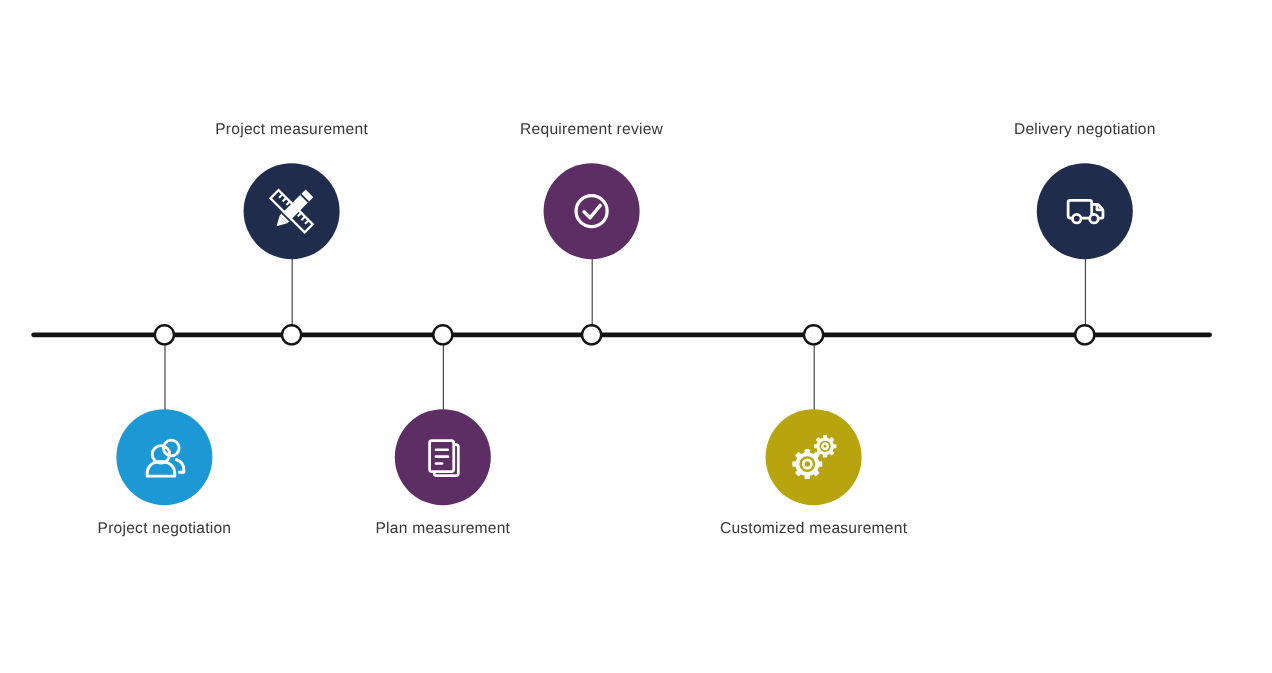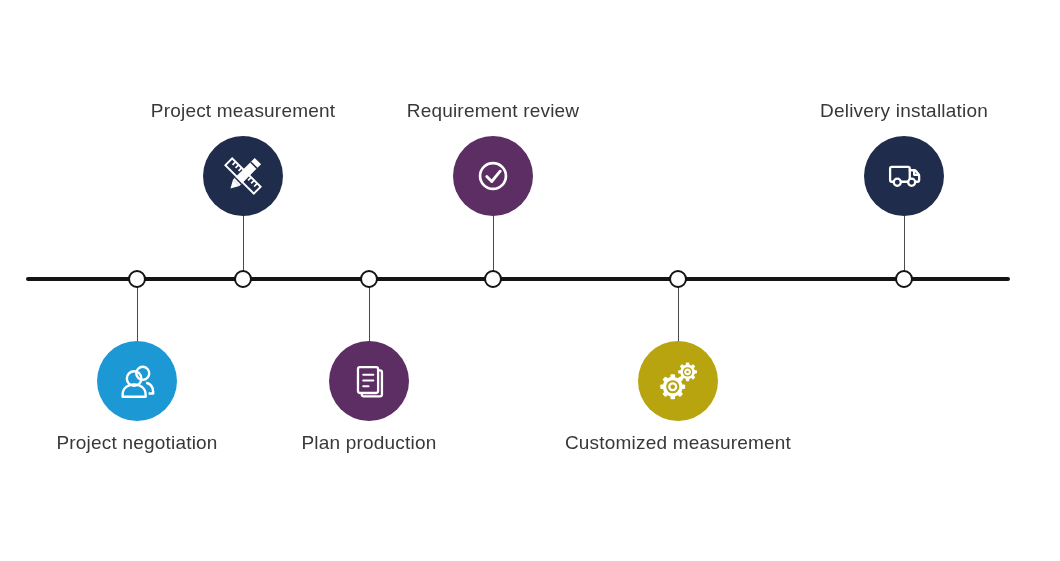--- a/index.html
+++ b/index.html
@@ -46,21 +46,21 @@
     width:80px;height:80px;border-radius:50%;
     display:flex;align-items:center;justify-content:center;
     z-index:2;
   }
   .above .circle{top:136px;}
   .below .circle{top:341px;}
 
   .label{
     position:absolute;left:-150px;width:300px;
     text-align:center;
-    font-size:19px;font-weight:400;
+    font-size:13px;font-weight:400;
     letter-spacing:0.2px;
     color:#383838;
     z-index:2;
   }
   .above .label{top:100px;}
   .below .label{top:432px;}
 
   .icon{display:block;}
 </style>
 </head>
@@ -107,21 +107,21 @@
   <div class="milestone ms-2 below">
     <div class="stem"></div>
     <div class="node"></div>
     <div class="circle" style="background: rgb(92, 46, 100); color: rgb(92, 46, 100);">
       <svg class="icon" width="46" height="46" viewBox="0 0 48 48">
         <rect x="16.5" y="13" width="21" height="27" rx="2" fill="currentColor" stroke="#fff" stroke-width="2.4"></rect>
         <rect x="12.5" y="9.5" width="21" height="27" rx="2" fill="currentColor" stroke="#fff" stroke-width="2.4"></rect>
         <path d="M18 17.5 h10.5 M18 23.5 h10.5 M18 29.5 h5.5" fill="none" stroke="#fff" stroke-width="2.2" stroke-linecap="round"></path>
       </svg>
     </div>
-    <div class="label">Plan production</div>
+    <div class="label">Plan measurement</div>
   </div>
 
   <div class="milestone ms-3 above">
     <div class="stem"></div>
     <div class="node"></div>
     <div class="circle" style="background: rgb(92, 46, 100); color: rgb(92, 46, 100);">
       <svg class="icon" width="46" height="46" viewBox="0 0 48 48">
         <circle cx="24" cy="24" r="13.5" fill="none" stroke="#fff" stroke-width="2.8"></circle>
         <path d="M17.5 24.5 l5.2 5.2 L31.5 19" fill="none" stroke="#fff" stroke-width="3" stroke-linecap="round" stroke-linejoin="round"></path>
       </svg>
@@ -176,16 +176,16 @@
       <svg class="icon" width="46" height="46" viewBox="0 0 48 48">
         <g fill="none" stroke="#fff" stroke-width="2.4" stroke-linejoin="round" stroke-linecap="round">
           <rect x="9.5" y="14.5" width="20.5" height="15.5" rx="1.8"></rect>
           <path d="M30 18 h4.6 a2.6 2.6 0 0 1 2 1 l2.6 3.2 a2.6 2.6 0 0 1 .6 1.6 v4.8 a1.4 1.4 0 0 1 -1.4 1.4 h-2.2"></path>
           <path d="M34.6 18.2 v4.6 h4.6"></path>
           <circle cx="17" cy="30.5" r="3.7" fill="currentColor"></circle>
           <circle cx="32" cy="30.5" r="3.7" fill="currentColor"></circle>
         </g>
       </svg>
     </div>
-    <div class="label">Delivery installation</div>
+    <div class="label">Delivery negotiation</div>
   </div>
 
 </div>
 
 </body></html>

